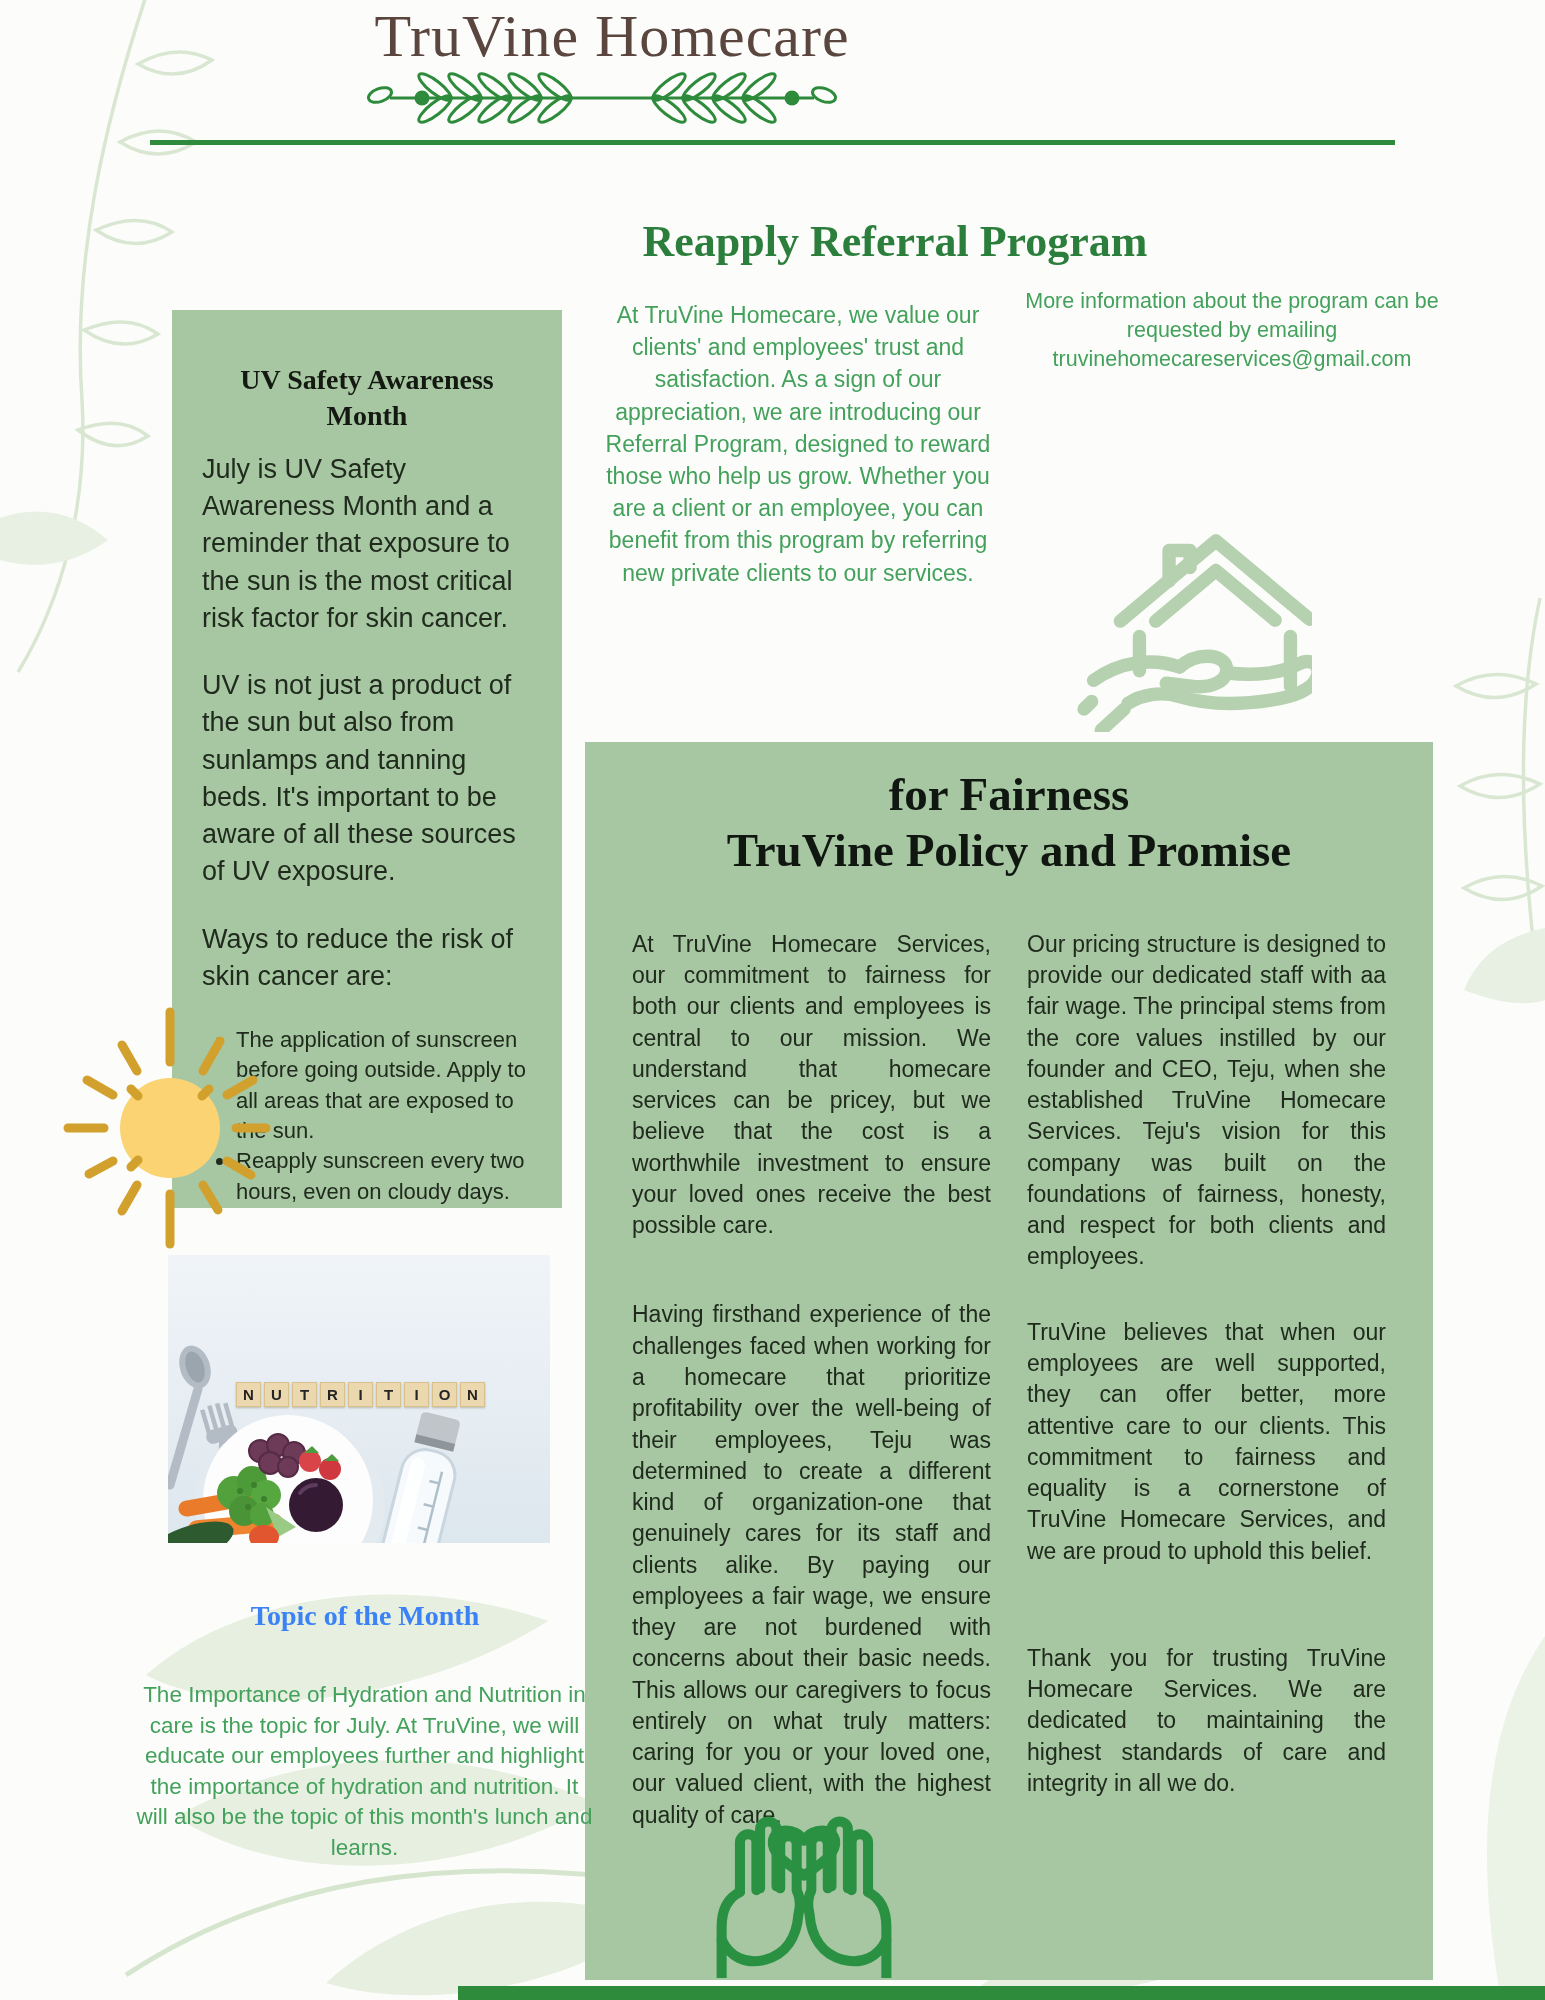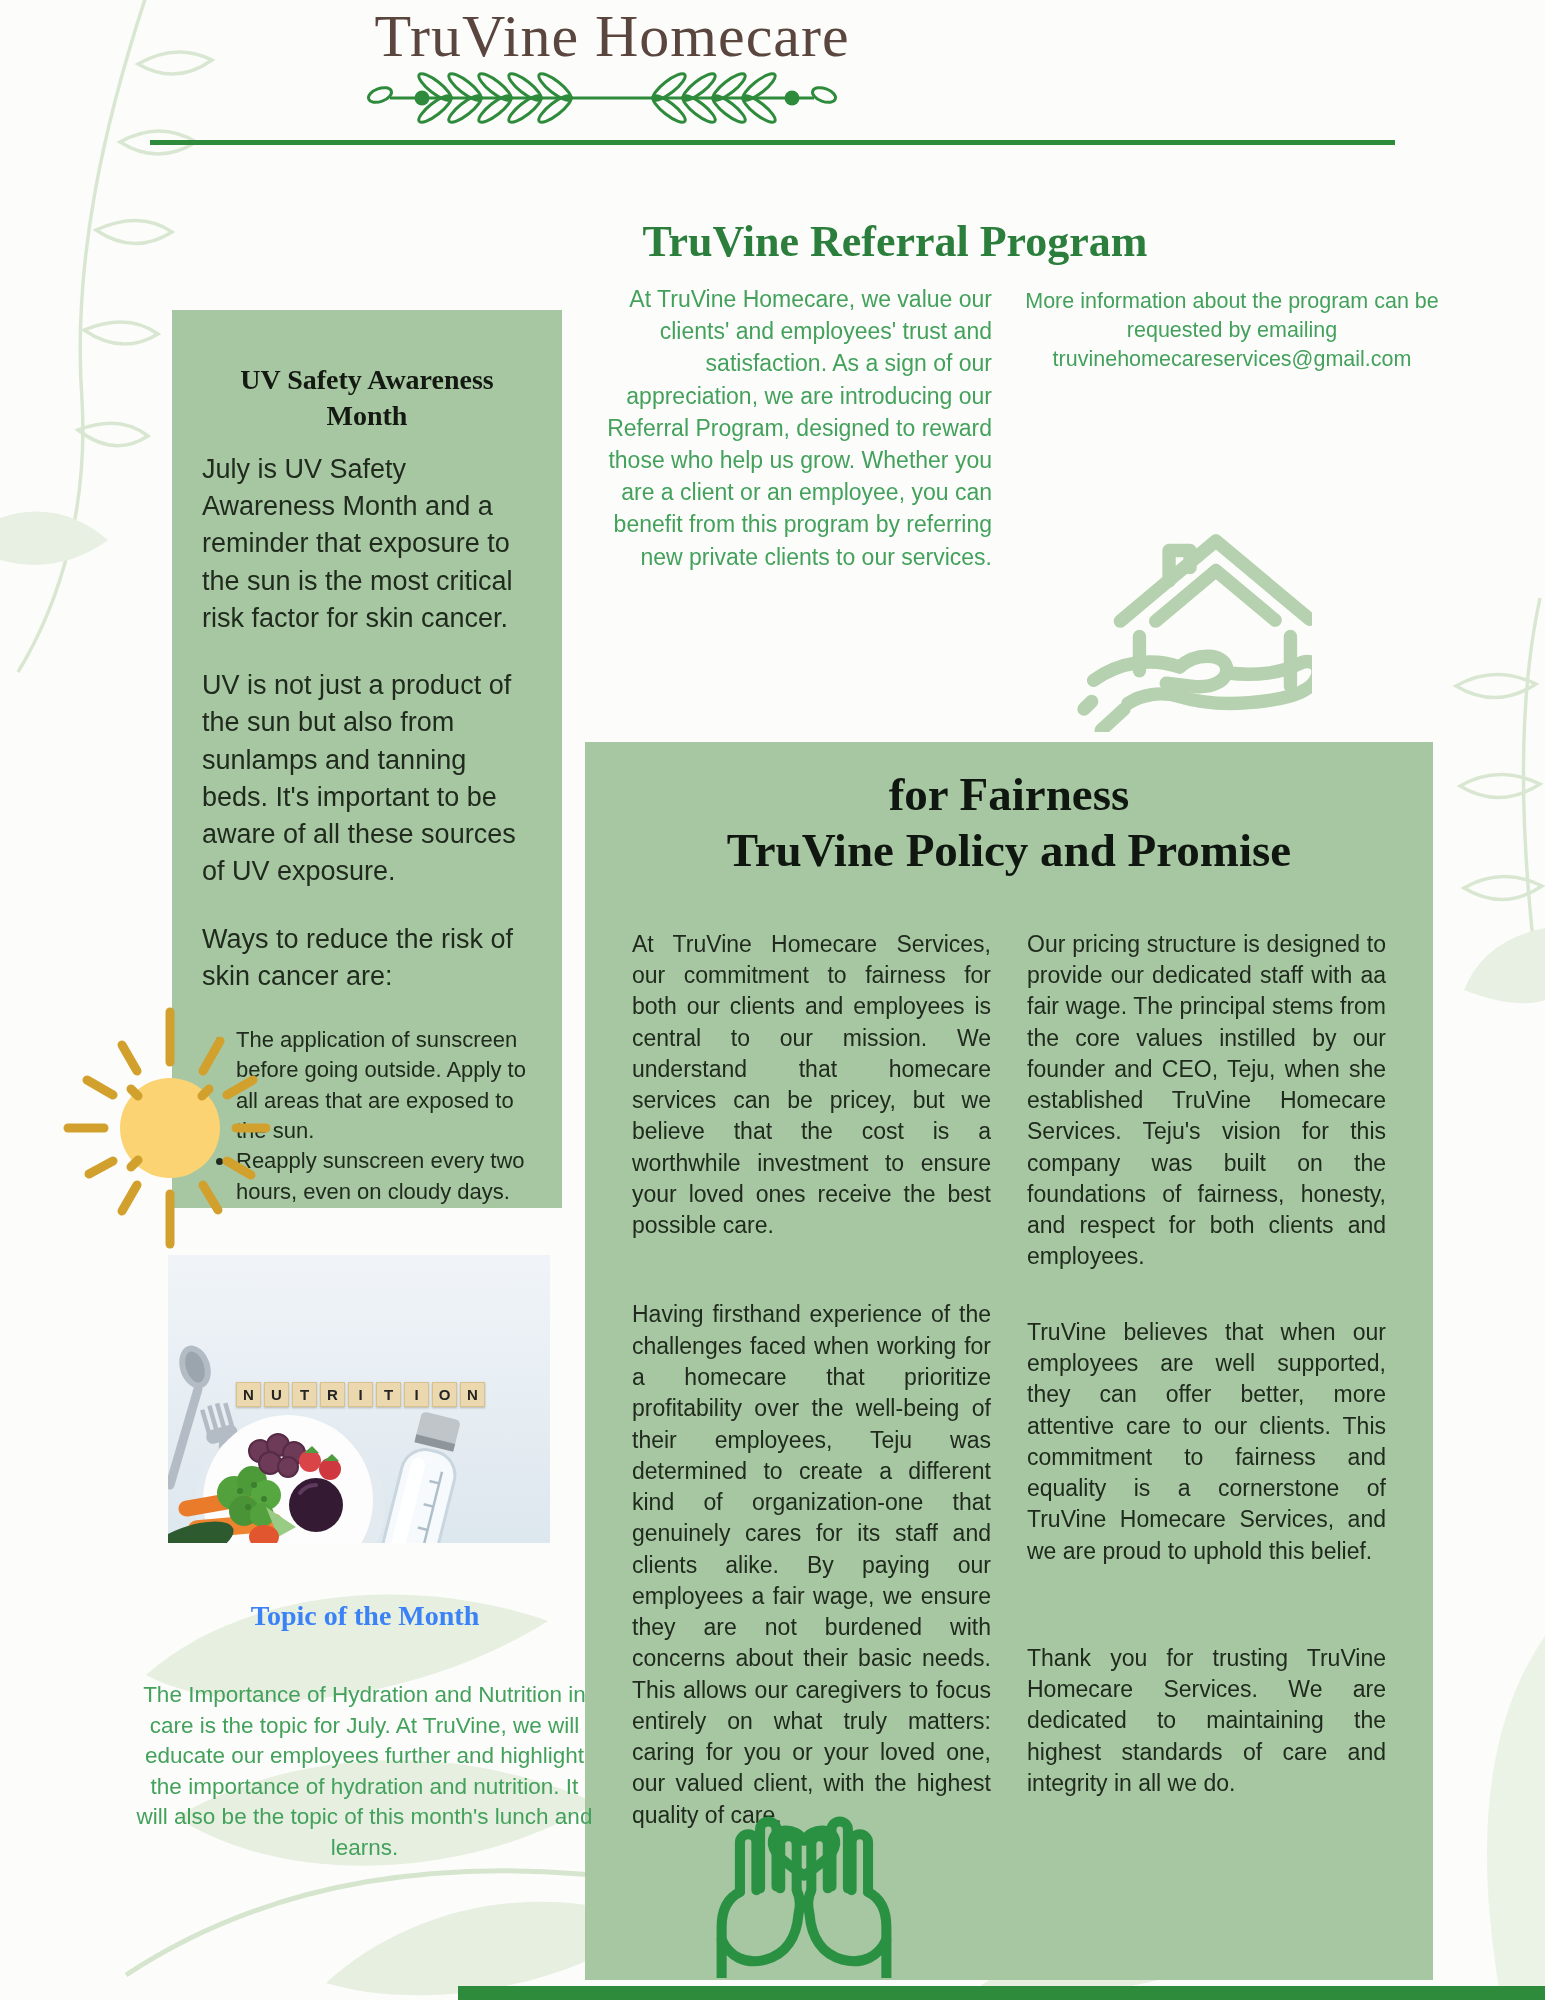--- a/index.html
+++ b/index.html
@@ -26,21 +26,21 @@
              font-size:28px;line-height:1.3;color:#141a12;}
   .uv-box p{margin:0 0 30px;font-size:27px;line-height:1.38;color:var(--ink,#202b1e);}
   .uv-box ul{margin:0;padding-left:34px;font-size:22px;line-height:1.38;color:var(--ink,#202b1e);}
   .uv-box li{margin:0;}
 
   .sun{left:55px;top:998px;width:230px;height:270px;}
 
   .referral-title{left:585px;top:216px;width:620px;margin:0;text-align:center;
                   font-family:"Liberation Serif","DejaVu Serif",serif;font-weight:bold;
                   font-size:44px;color:var(--green-heading,#2b7e3b);}
-  .referral-body{left:572px;top:283px;width:420px;margin:0;text-align:right;
+  .referral-body{left:572px;top:283px;width:420px;margin:16px;text-align:center;
                  font-size:23px;line-height:1.4;color:var(--green-text,#43a15c);}
   .referral-info{left:1012px;top:287px;width:440px;margin:0;text-align:center;
                  font-size:21.5px;line-height:1.35;color:var(--green-text,#43a15c);}
   .hand-house{left:1072px;top:474px;width:240px;height:258px;}
 
   .policy-box{left:585px;top:742px;width:848px;height:1238px;background:var(--sage,#a7c7a2);
               padding:24px 0 0;box-sizing:border-box;}
   .policy-title{margin:0;text-align:center;font-family:"Liberation Serif","DejaVu Serif",serif;
                 font-weight:bold;font-size:47px;line-height:1.2;color:#101710;}
   .policy-title span{display:block;}
@@ -170,21 +170,21 @@
         <line x1="115" y1="196" x2="115" y2="246"></line>
         <line x1="148" y1="187" x2="163" y2="212"></line>
         <line x1="172" y1="163" x2="196" y2="177"></line>
         <line x1="147" y1="98" x2="154" y2="91"></line>
         <line x1="83" y1="98" x2="76" y2="91"></line>
         <line x1="83" y1="162" x2="76" y2="169"></line>
       </g>
     </svg>
   </div>
 
-  <h2 class="abs referral-title z2">TruVine Referral Program</h2>
+  <h2 class="abs referral-title z2">Reapply Referral Program</h2>
   <p class="abs referral-body z2">At TruVine Homecare, we value our clients' and employees' trust and satisfaction. As a sign of our appreciation, we are introducing our Referral Program, designed to reward those who help us grow. Whether you are a client or an employee, you can benefit from this program by referring new private clients to our services.</p>
   <p class="abs referral-info z2">More information about the program can be requested by emailing truvinehomecareservices@gmail.com</p>
 
   <div class="abs hand-house z2">
     <svg width="240" height="258" viewBox="0 0 250 270">
       <g stroke="var(--icon-light,#b6d1af)" stroke-width="14" fill="none" stroke-linecap="round" stroke-linejoin="round">
         <path d="M50,154 L150,70 L248,152"></path>
         <path d="M101,112 V80 H123 V98"></path>
         <path d="M87,154 L150,101 L212,153"></path>
         <path d="M70,170 V206"></path>

